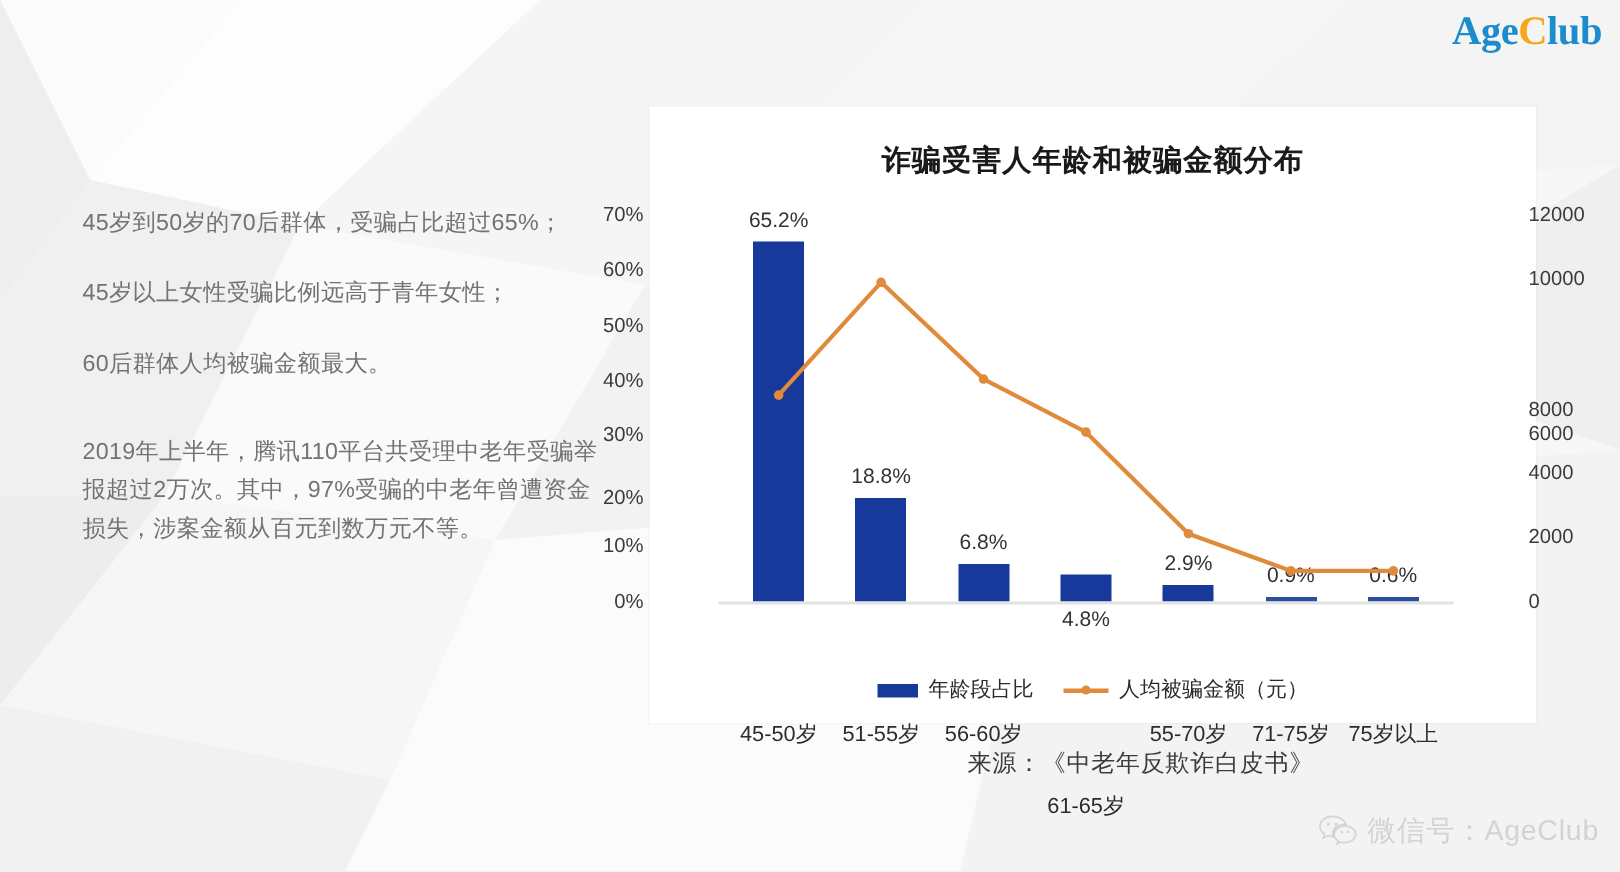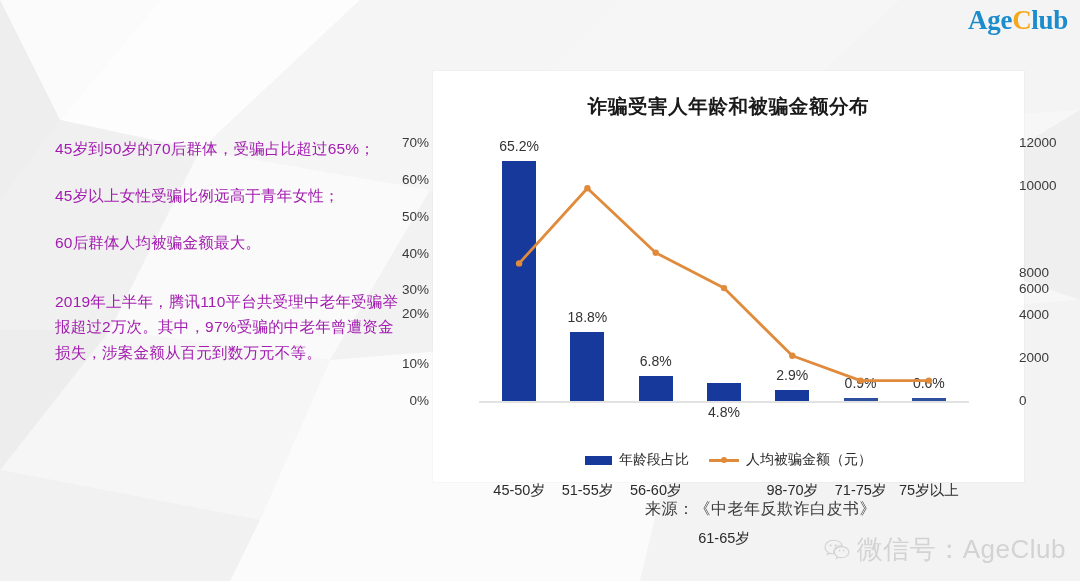--- a/index.html
+++ b/index.html
@@ -45,21 +45,21 @@
   #logo .c    { color: #f5a81c; }
   #logo .lub  { color: #1b8ccc; }
 
   
   #copy {
     position: absolute;
     left: 55px;
     top: 136px;
     width: 352px;
     z-index: 20;
-    color: #a21caf;
+    color: #737373;
     font-size: 15.5px;
     line-height: 1.62;
     letter-spacing: 0.2px;
   }
   #copy p { margin: 0 0 22px 0; }
   #copy p:last-child { margin-bottom: 0; }
   #copy p.gap { margin-top: 34px; }
 
   
   #chart-card {
@@ -178,21 +178,21 @@
 
   
   #watermark {
     position: absolute;
     right: 14px;
     bottom: 14px;
     display: flex;
     align-items: center;
     gap: 7px;
     color: #d3d3d3;
-    font-size: 26px;
+    font-size: 19px;
     letter-spacing: 0.5px;
     z-index: 25;
     white-space: nowrap;
   }
   #watermark svg { display: block; }
 </style>
 </head>
 <body>
 
 <div id="slide">
@@ -230,21 +230,21 @@
 
   <div id="chart-card">
 
     <div id="chart-title">诈骗受害人年龄和被骗金额分布</div>
 
     <div id="plot">
 
       <div id="left-axis">
           <div class="axis-label axis-left" style="top: 251px;">0%</div>
           <div class="axis-label axis-left" style="top: 214.143px;">10%</div>
-          <div class="axis-label axis-left" style="top: 164px;">20%</div>
+          <div class="axis-label axis-left" style="top: 182px;">20%</div>
           <div class="axis-label axis-left" style="top: 140.429px;">30%</div>
           <div class="axis-label axis-left" style="top: 103.571px;">40%</div>
           <div class="axis-label axis-left" style="top: 66.7143px;">50%</div>
           <div class="axis-label axis-left" style="top: 29.8571px;">60%</div>
           <div class="axis-label axis-left" style="top: -7px;">70%</div>
         </div>
 
       <div id="right-axis">
           <div class="axis-label axis-right" style="top: 251px;">0</div>
           <div class="axis-label axis-right" style="top: 208px;">2000</div>
@@ -281,21 +281,21 @@
           <circle cx="307.3" cy="212.8" r="3.2" fill="#e08a3c"></circle>
           <circle cx="375.6" cy="237.6" r="3.2" fill="#e08a3c"></circle>
           <circle cx="443.9" cy="237.6" r="3.2" fill="#e08a3c"></circle>
         </svg>
 
       <div id="xcats">
           <div class="xcat" style="left: 0px; width: 68.2857px;">45-50岁</div>
           <div class="xcat" style="left: 68.2857px; width: 68.2857px;">51-55岁</div>
           <div class="xcat" style="left: 136.571px; width: 68.2857px;">56-60岁</div>
           <div class="xcat" style="left: 204.857px; width: 68.2857px; margin-top: 48px;">61-65岁</div>
-          <div class="xcat" style="left: 273.143px; width: 68.2857px;">98-70岁</div>
+          <div class="xcat" style="left: 273.143px; width: 68.2857px;">55-70岁</div>
           <div class="xcat" style="left: 341.429px; width: 68.2857px;">71-75岁</div>
           <div class="xcat" style="left: 409.714px; width: 68.2857px;">75岁以上</div>
         </div>
     <div style="position: absolute; left: -6px; top: 258px; width: 490px; height: 1.5px; background: rgb(226, 226, 226);"></div>
       </div>
 
     <div id="legend">
       <div class="leg-item">
         <span class="leg-bar"></span>
         <span>年龄段占比</span>

